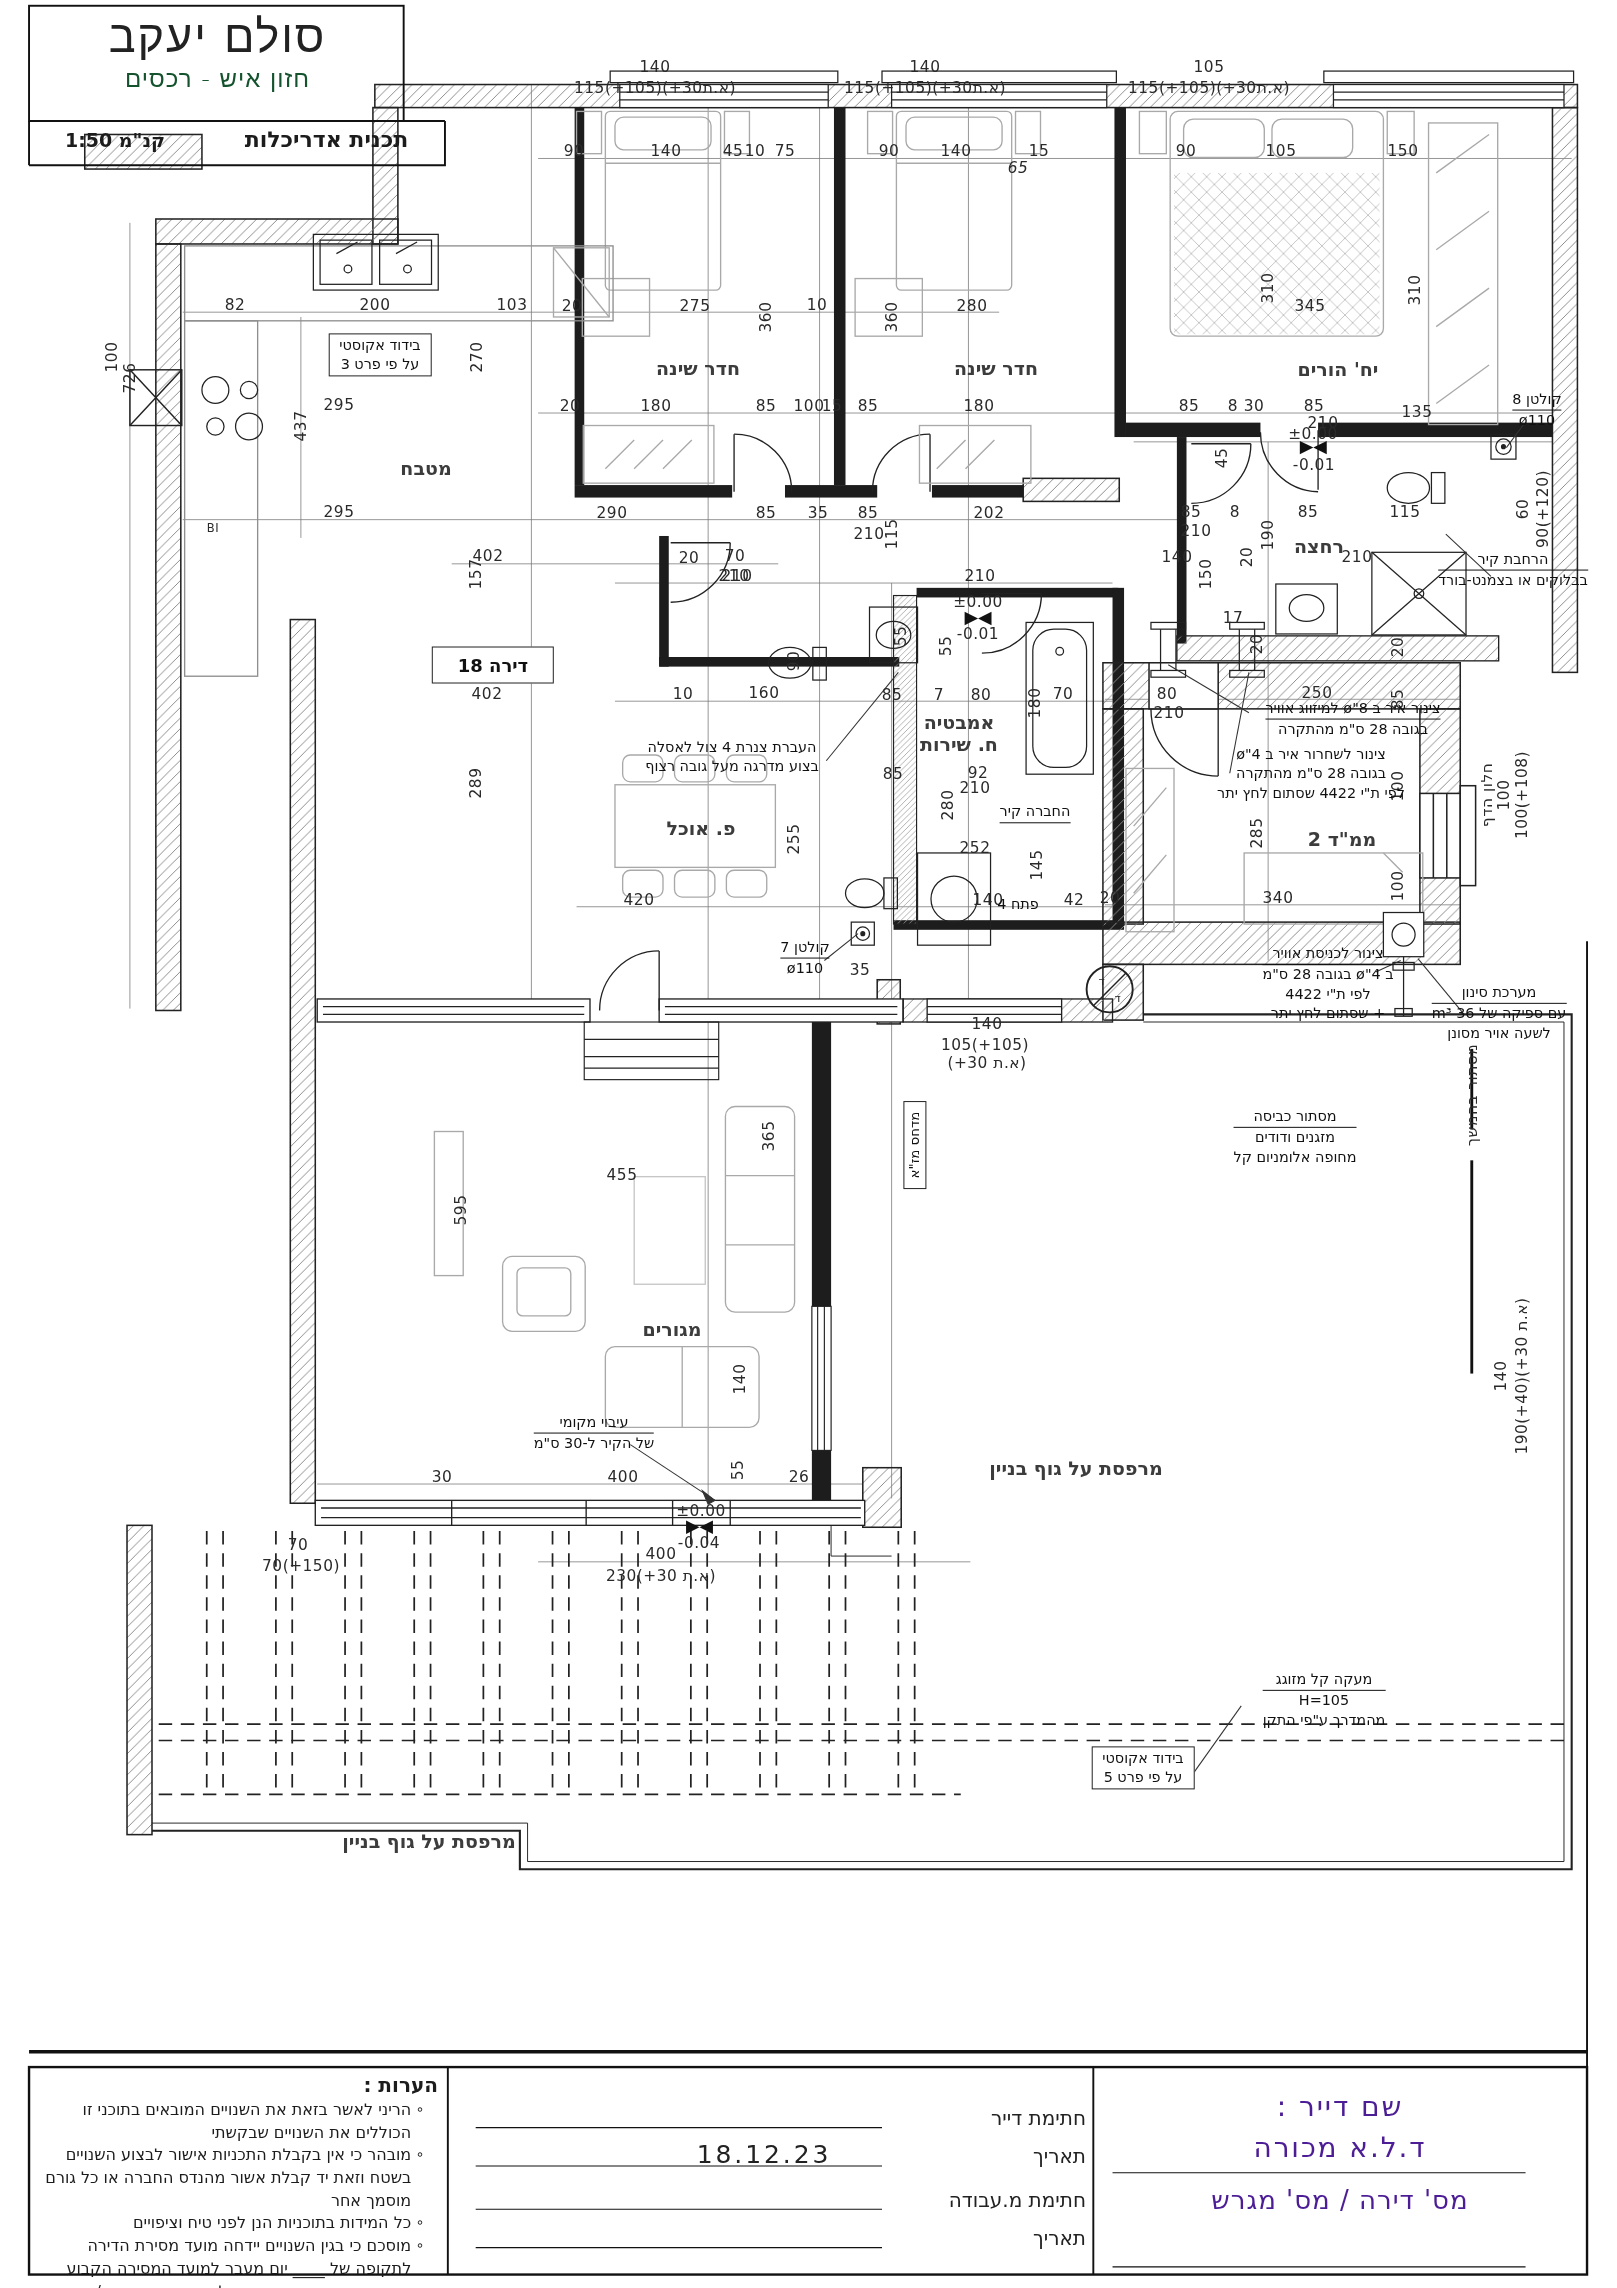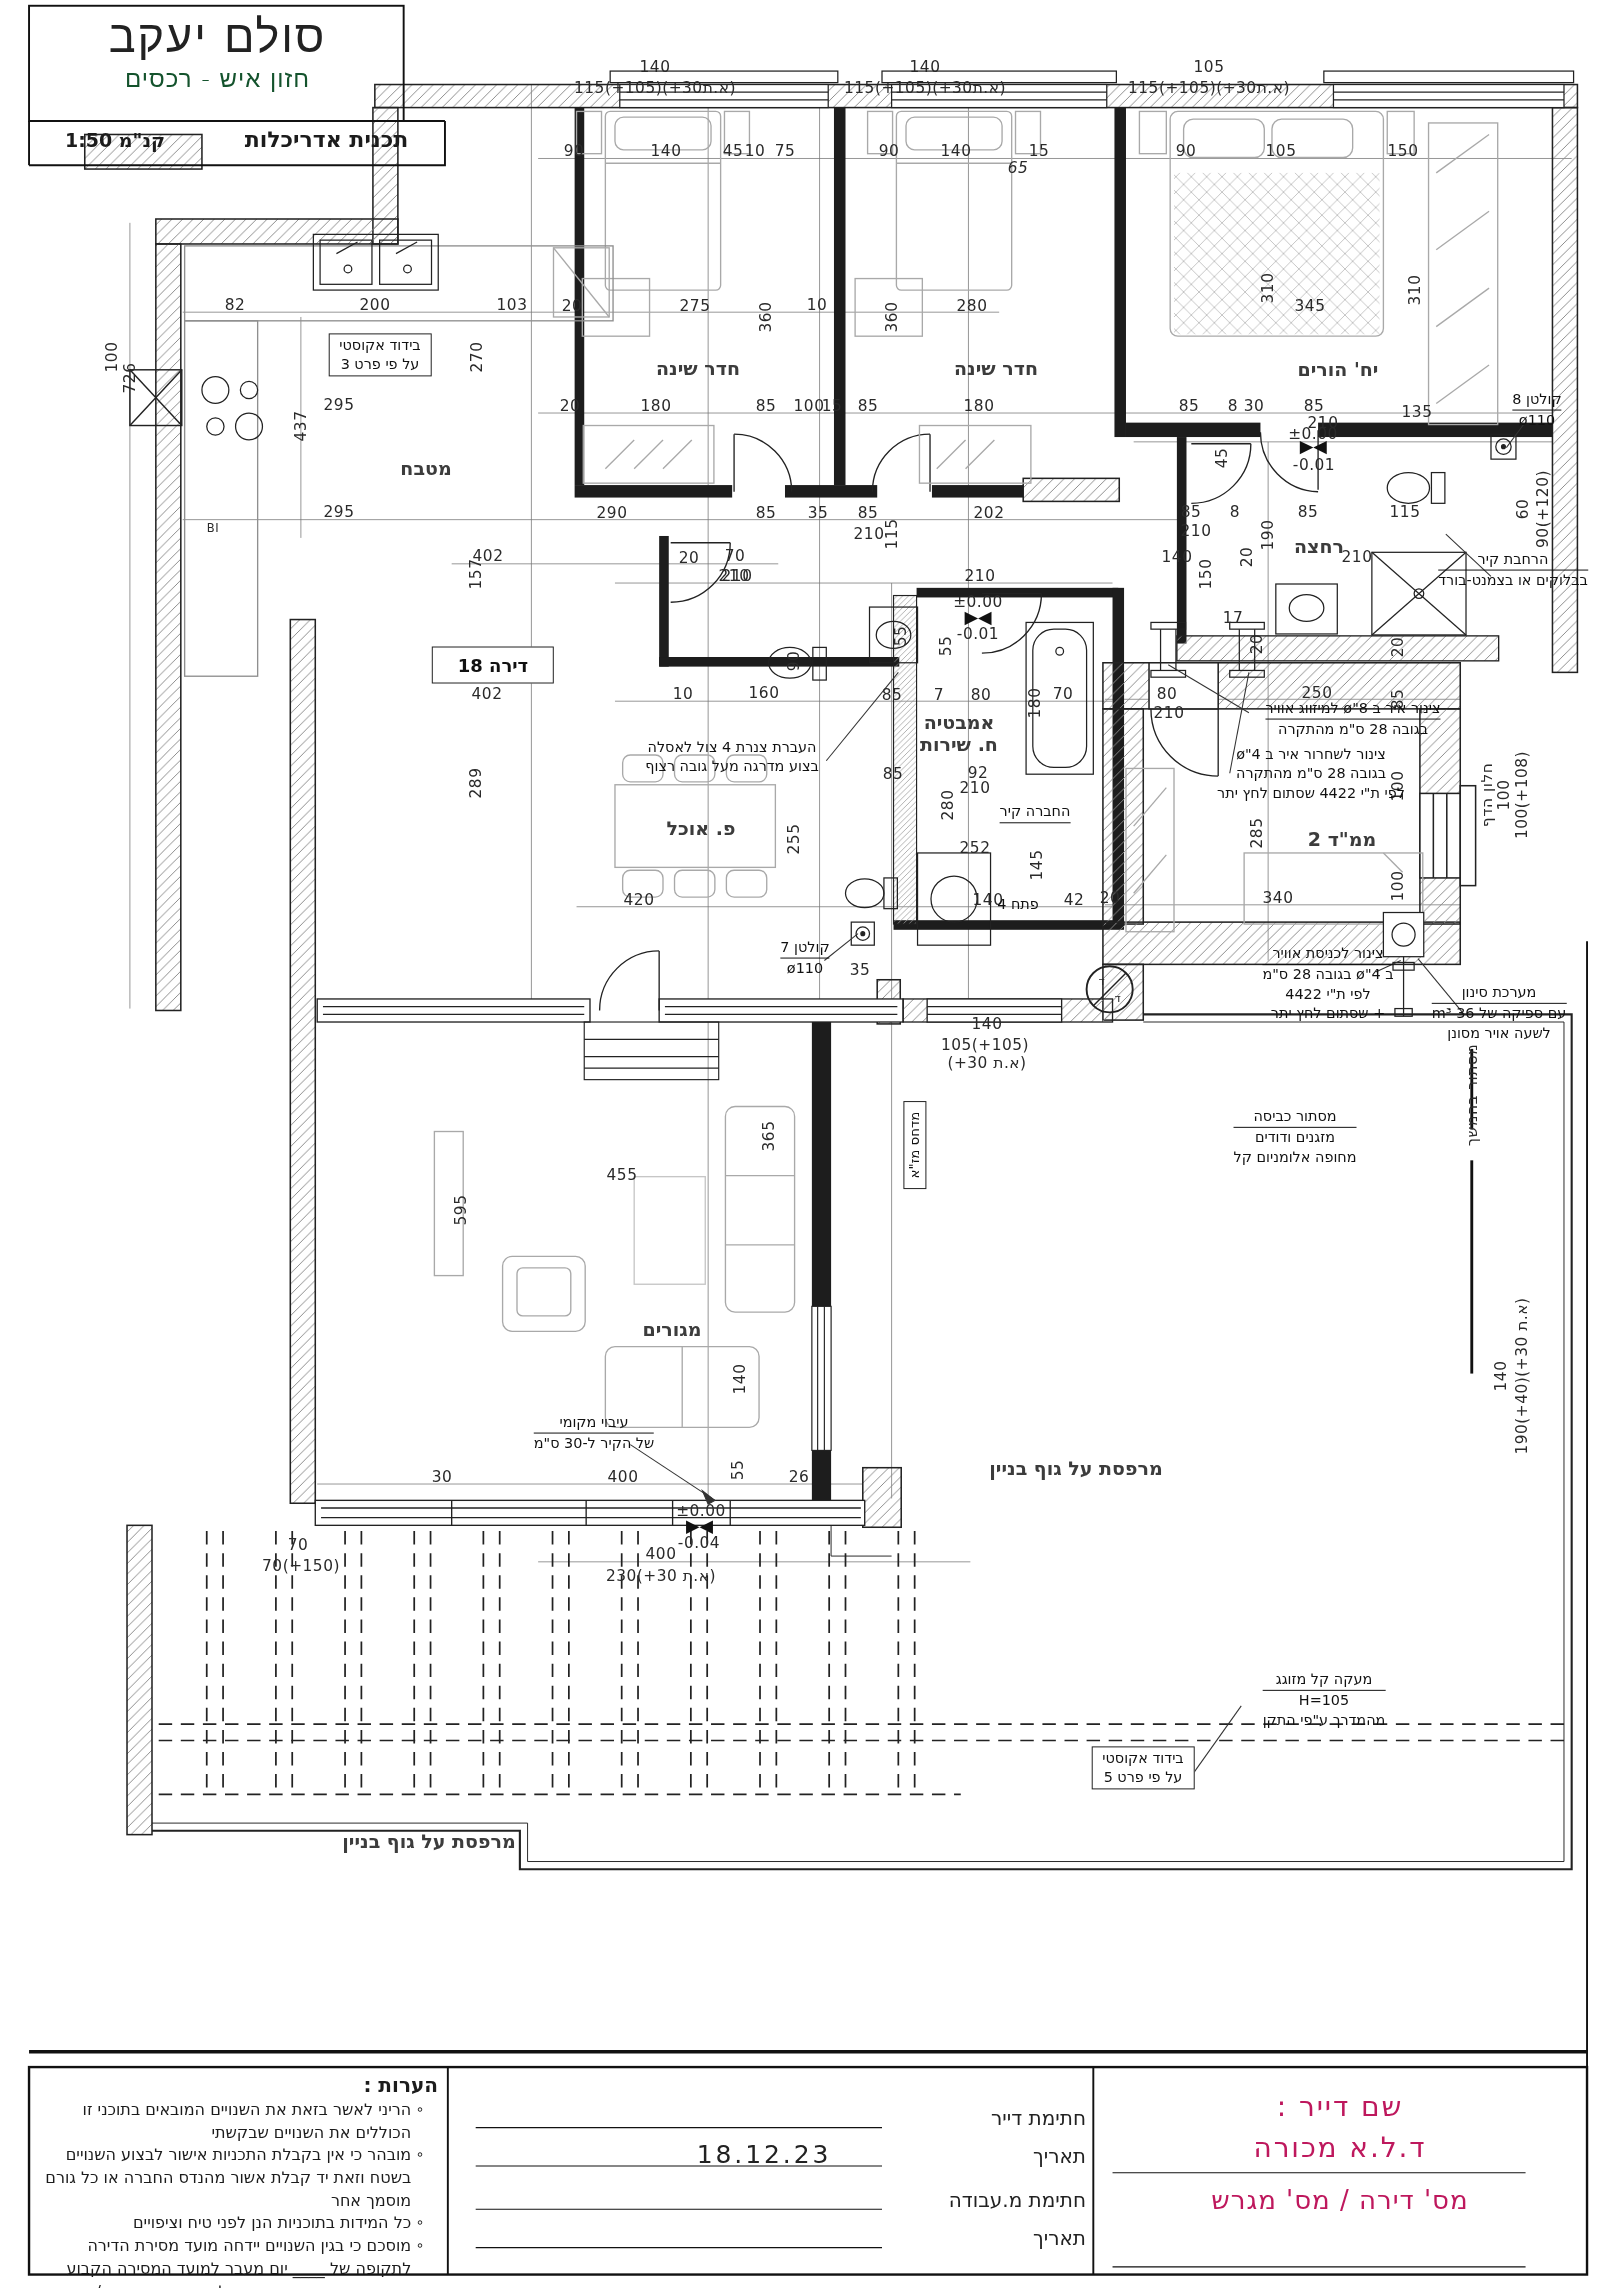--- a/index.html
+++ b/index.html
@@ -33,21 +33,21 @@
   
   .notes{position:absolute;left:38px;top:2073px;width:400px;direction:rtl;text-align:right;}
   .notes-title{font-size:20px;font-weight:bold;margin-bottom:1.9px;}
   .notes ul{margin:0;padding:0 13.4px 0 0;list-style:none;}
   .notes li{font-size:16px;line-height:1.42;position:relative;padding-right:13.4px;}
   .notes li:before{content:"\2218";position:absolute;right:0;top:0;font-size:14.4px;}
   .sig-label{position:absolute;left:884px;width:202px;text-align:right;direction:rtl;
       font-size:20px;color:#222;}
   .sig-date{position:absolute;left:663px;width:202px;text-align:center;font-size:25px;
       letter-spacing:2.9px;color:#222;}
-  .tenant{position:absolute;left:1093px;width:494px;text-align:center;direction:rtl;color:#be185d;}
+  .tenant{position:absolute;left:1093px;width:494px;text-align:center;direction:rtl;color:#4c1d95;}
 </style>
 </head>
 <body>
 
 <div class="sheet">
 
 <svg width="1618" height="2288" viewBox="0 0 1684 2382">
   <defs>
     <pattern id="h" width="11" height="11" patternUnits="userSpaceOnUse">
       <path d="M0 11 L11 0" stroke="#8a8a8a" stroke-width="1"></path>

